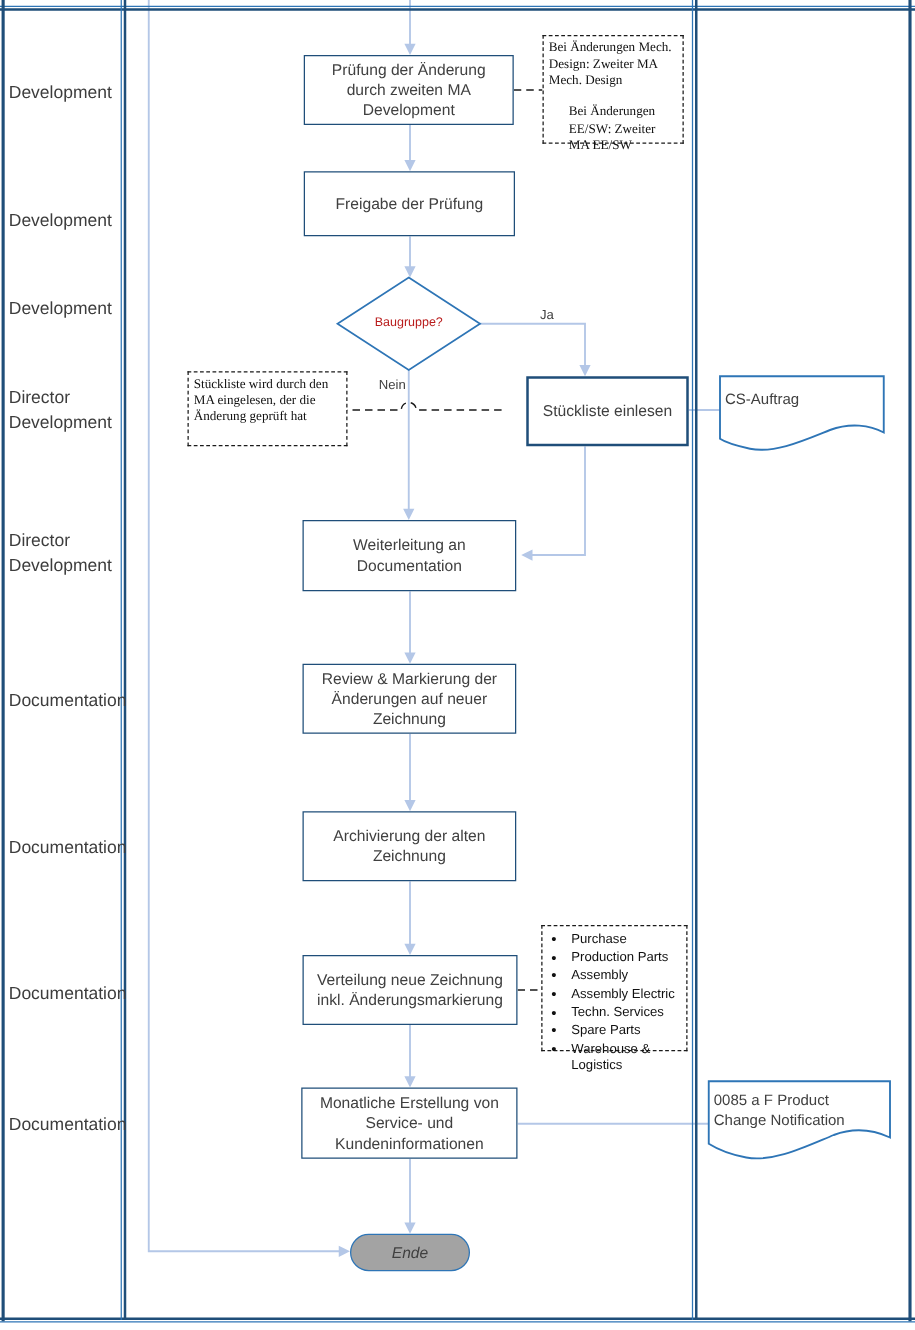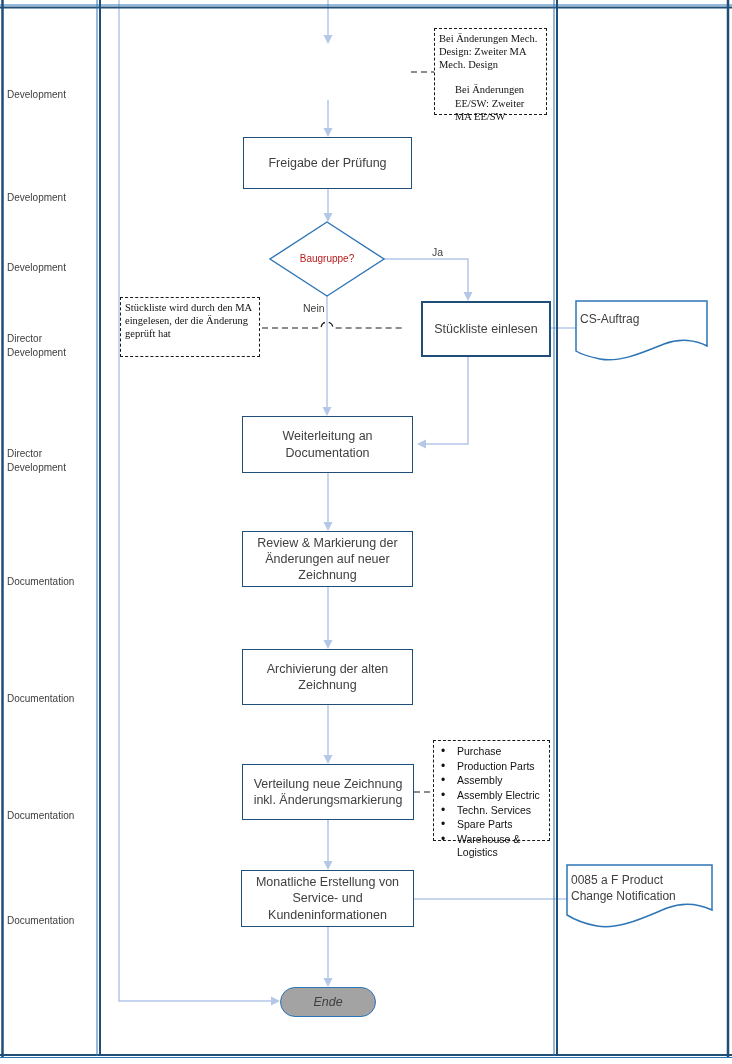--- a/index.html
+++ b/index.html
@@ -16,21 +16,21 @@
        text-align:center;font-size:10px;color:#b91c1c;line-height:1.25;}
   .doc-text{position:absolute;font-size:12px;color:#404040;line-height:1.3;text-align:left;}
   .note{position:absolute;background:#fff;border:1.2px dashed #1a1a1a;font-size:10.5px;
        color:#111;line-height:1.25;padding:3px 4px;box-sizing:border-box;}
   .note p{margin:0;font-family:Liberation Serif, serif;}
   .note p + p.gap{margin-top:12px;margin-left:16px;}
   .note ul{margin:1px 0 0 0;padding:0;list-style:none;}
   .note li{position:relative;padding-left:19px;margin:0 0 1.5px 0;}
   .note li::before{content:"\2022";position:absolute;left:3px;top:-1px;font-size:12px;}
   .underline{text-align:right;}
-  .lane-label{position:absolute;left:7px;width:90px;font-size:10px;color:#3d3d3d;line-height:1.4;margin-top:24px;}
+  .lane-label{position:absolute;left:7px;width:90px;font-size:14px;color:#3d3d3d;line-height:1.4;}
   .edge-label{position:absolute;font-size:10.5px;color:#404040;}
 </style>
 </head>
 <body>
 
 <div class="stage">
 
   <svg class="layer" width="732" height="1064" viewBox="0 0 732 1064">
 
     <g stroke="#B4C7E7" stroke-width="1.5" fill="none">
@@ -93,20 +93,21 @@
   <div class="lane-label" style="top:64px">Development</div>
   <div class="lane-label" style="top:167px">Development</div>
   <div class="lane-label" style="top:237px">Development</div>
   <div class="lane-label" style="top:308px">Director Development</div>
   <div class="lane-label" style="top:423px">Director Development</div>
   <div class="lane-label" style="top:551px">Documentation</div>
   <div class="lane-label" style="top:668px">Documentation</div>
   <div class="lane-label" style="top:785px">Documentation</div>
   <div class="lane-label" style="top:890px">Documentation</div>
 
+  <div class="box" style="left:243px;top:44px;width:168px;height:56px">Prüfung der Änderung durch zweiten MA Development</div>
   <div class="box" style="left:243px;top:137px;width:169px;height:52px">Freigabe der Prüfung</div>
   <div class="box bold-border" style="left:421px;top:301px;width:130px;height:56px">Stückliste einlesen</div>
   <div class="box" style="left:242px;top:416px;width:171px;height:57px">Weiterleitung an Documentation</div>
   <div class="box" style="left:242px;top:531px;width:171px;height:56px">Review &amp; Markierung der Änderungen auf neuer Zeichnung</div>
   <div class="box" style="left:242px;top:649px;width:171px;height:56px">Archivierung der alten Zeichnung</div>
   <div class="box" style="left:242px;top:764px;width:172px;height:56px">Verteilung neue Zeichnung inkl. Änderungsmarkierung</div>
   <div class="box" style="left:241px;top:870px;width:173px;height:57px">Monatliche Erstellung von Service- und Kundeninformationen</div>
 
   <div class="shape-text" style="left:278px;top:248px;width:98px;height:22px">Baugruppe?</div>
 
@@ -116,21 +117,21 @@
   <div class="edge-label" style="left:303px;top:302px">Nein</div>
 
   <div class="doc-text" style="left:580px;top:312px;width:120px">CS-Auftrag</div>
   <div class="doc-text" style="left:571px;top:873px;width:137px">0085 a F Product Change Notification</div>
 
   <div class="note" style="left:434px;top:28px;width:113px;height:87px">
     <p>Bei Änderungen Mech. Design: Zweiter MA Mech. Design</p>
     <p class="gap">Bei Änderungen EE/SW: Zweiter MA EE/SW</p>
   </div>
 
-  <div class="note" style="left:120px;top:297px;width:140px;height:60px">
+  <div class="note" style="left:150px;top:297px;width:128px;height:60px">
     <p>Stückliste wird durch den MA eingelesen, der die Änderung geprüft hat</p>
   </div>
 
   <div class="note" style="left:433px;top:740px;width:117px;height:101px">
     <ul>
       <li>Purchase</li>
       <li>Production Parts</li>
       <li>Assembly</li>
       <li>Assembly Electric</li>
       <li>Techn. Services</li>

